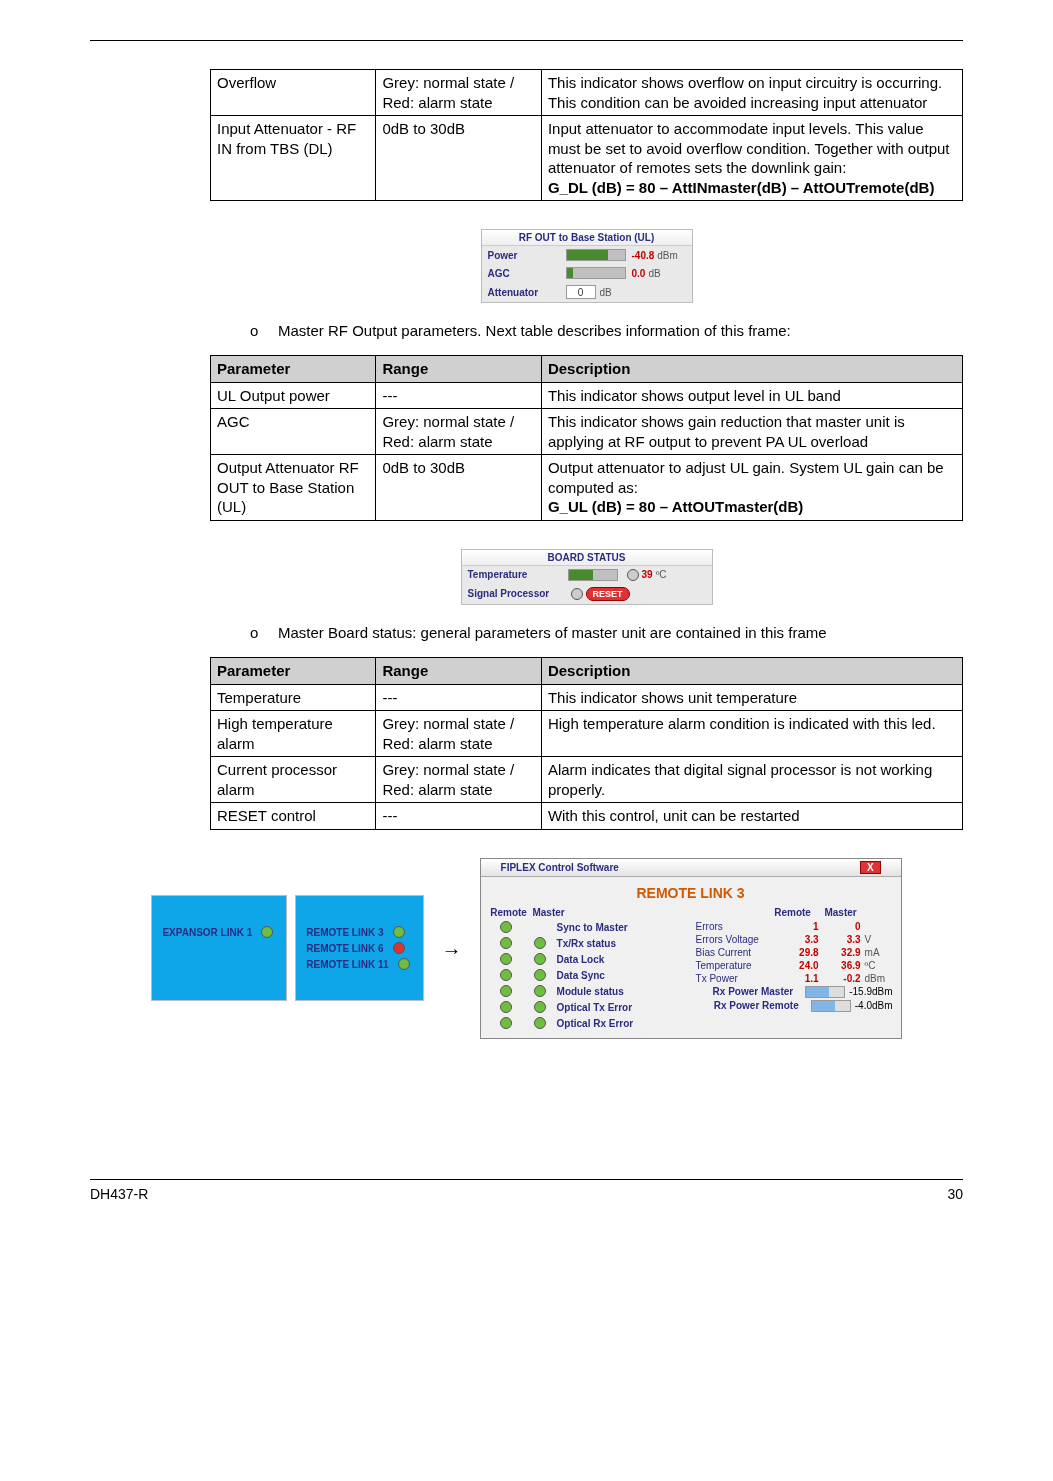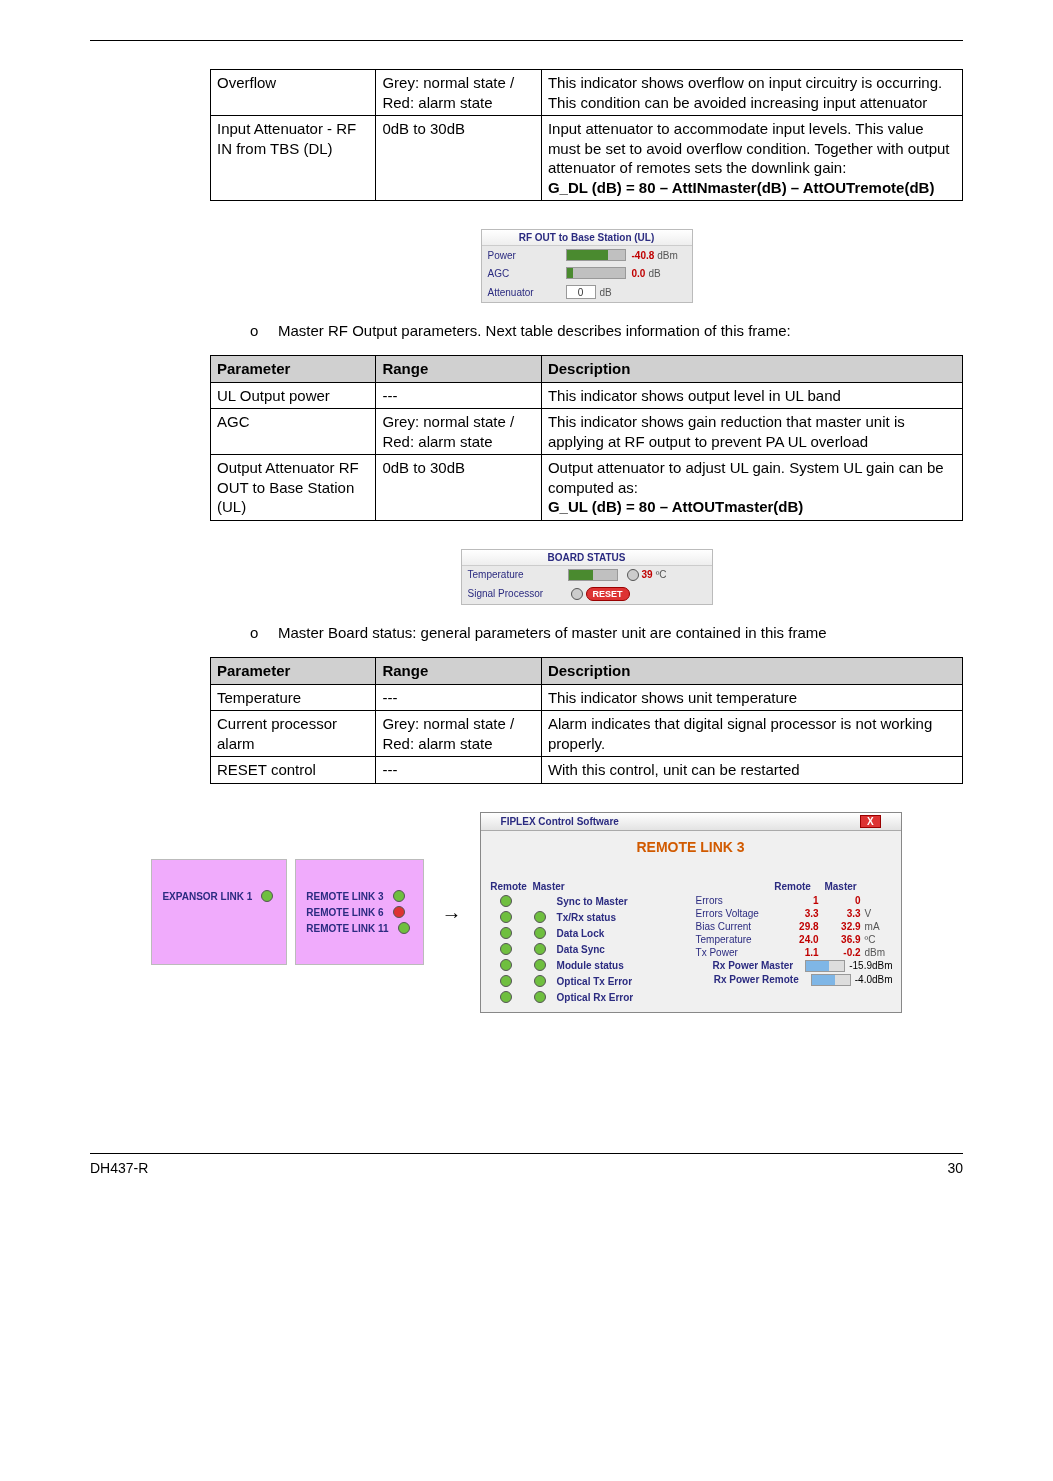--- a/index.html
+++ b/index.html
@@ -55,21 +55,21 @@
     text-align: center;
     padding: 2px 4px;
     border-bottom: 1px solid #ccc;
     color: #2b2b80;
   }
   .panel .row {
     display: flex;
     align-items: center;
     padding: 3px 6px;
   }
-  .panel .lbl { color: #2b2b80; font-weight: normal; width: 78px; }
+  .panel .lbl { color: #2b2b80; font-weight: bold; width: 78px; }
   .bar {
     height: 10px;
     width: 58px;
     background: linear-gradient(to right,#4a8a2f 70%,#c0c0c0 70%);
     margin-right: 6px;
     border:1px solid #999;
   }
   .val-red { color: #c00000; font-weight: bold; margin-right:3px;}
   .unit { color:#555; }
   .inputbox {
@@ -81,21 +81,21 @@
   .led.red{background:#d33;}
   .led.grey{background:#ccc;}
   .resetbtn {
     background:#d33; color:#fff; font-size:9px; font-weight:bold;
     padding:1px 6px; border:1px solid #900; border-radius:7px;
   }
   
   .bottom-row { display:flex; align-items:center; justify-content:center; gap:18px; margin-top:24px;}
   .left-group { display:flex; gap:8px; }
   .mini-panel {
-    border:1px solid #bbb; background:#f0abfc;
+    border:1px solid #bbb; background:#0ea5e9;
     font-family: Tahoma, Arial, sans-serif;
     font-size:10px; padding:28px 10px;
   }
   .mini-panel .item { display:flex; align-items:center; gap:6px; color:#2b2b80; font-weight:bold; padding:2px 0;}
   .arrow { font-size: 20px; color:#000; }
   .win {
     border:1px solid #888;
     background:#f0f0f0;
     font-family: Tahoma, Arial, sans-serif;
     font-size:10px;
@@ -105,21 +105,21 @@
     background:linear-gradient(#fff,#e3e3e3);
     display:flex; align-items:center; justify-content:space-between;
     padding:2px 20px; border-bottom:1px solid #aaa;
   }
   .win .closebtn { background:#d33;color:#fff;padding:0 6px;border:1px solid #900;font-weight:bold;}
   .win .inner { padding:6px 8px; }
   .win .big-title { color:#d15a00; font-weight:bold; font-size:14px; text-align:center; margin:2px 0 6px 0;}
   .win .cols { display:flex; gap:10px; }
   .win .colA { flex:1; }
   .win .colB { flex:1; }
-  .win .hdr { display:flex; color:#2b2b80; font-weight:bold; font-size:10px; margin-bottom:2px;margin-top:20px; }
+  .win .hdr { display:flex; color:#2b2b80; font-weight:bold; font-size:10px; margin-bottom:2px; }
   .win .hdr span { width:40px; text-align:center; }
   .win .line { display:flex; align-items:center; padding:1px 0; }
   .win .line .ll { width:34px; text-align:center;}
   .win .line .name { color:#2b2b80; font-weight:bold; }
   .win .kv { display:flex; align-items:center; padding:1px 0; }
   .win .kv .k { flex:1; text-align:left; color:#2b2b80; font-weight:normal; padding-right:8px;}
   .win .kv .v1,.win .kv .v2 { width:38px; color:#c00000; font-weight:bold; text-align:right; padding-right:4px;}
   .win .kv .u { width:28px; color:#555; }
   .win .barline { display:flex; align-items:center; padding:1px 0;}
   .win .barline .k { flex:1; text-align:right; color:#2b2b80;font-weight:bold; padding-right:12px;}
@@ -244,20 +244,25 @@
       <th style="width:22%">Parameter</th>
       <th style="width:22%">Range</th>
       <th>Description</th>
     </tr>
     <tr>
       <td>Temperature</td>
       <td>---</td>
       <td>This indicator shows unit temperature</td>
     </tr>
     <tr>
+      <td>High temperature alarm</td>
+      <td>Grey: normal state / Red: alarm state</td>
+      <td>High temperature alarm condition is indicated with this led.</td>
+    </tr>
+    <tr>
       <td>Current processor alarm</td>
       <td>Grey: normal state / Red: alarm state</td>
       <td>Alarm indicates that digital signal processor is not working properly.</td>
     </tr>
     <tr>
       <td>RESET control</td>
       <td>---</td>
       <td>With this control, unit can be restarted</td>
     </tr>
   </tbody>

